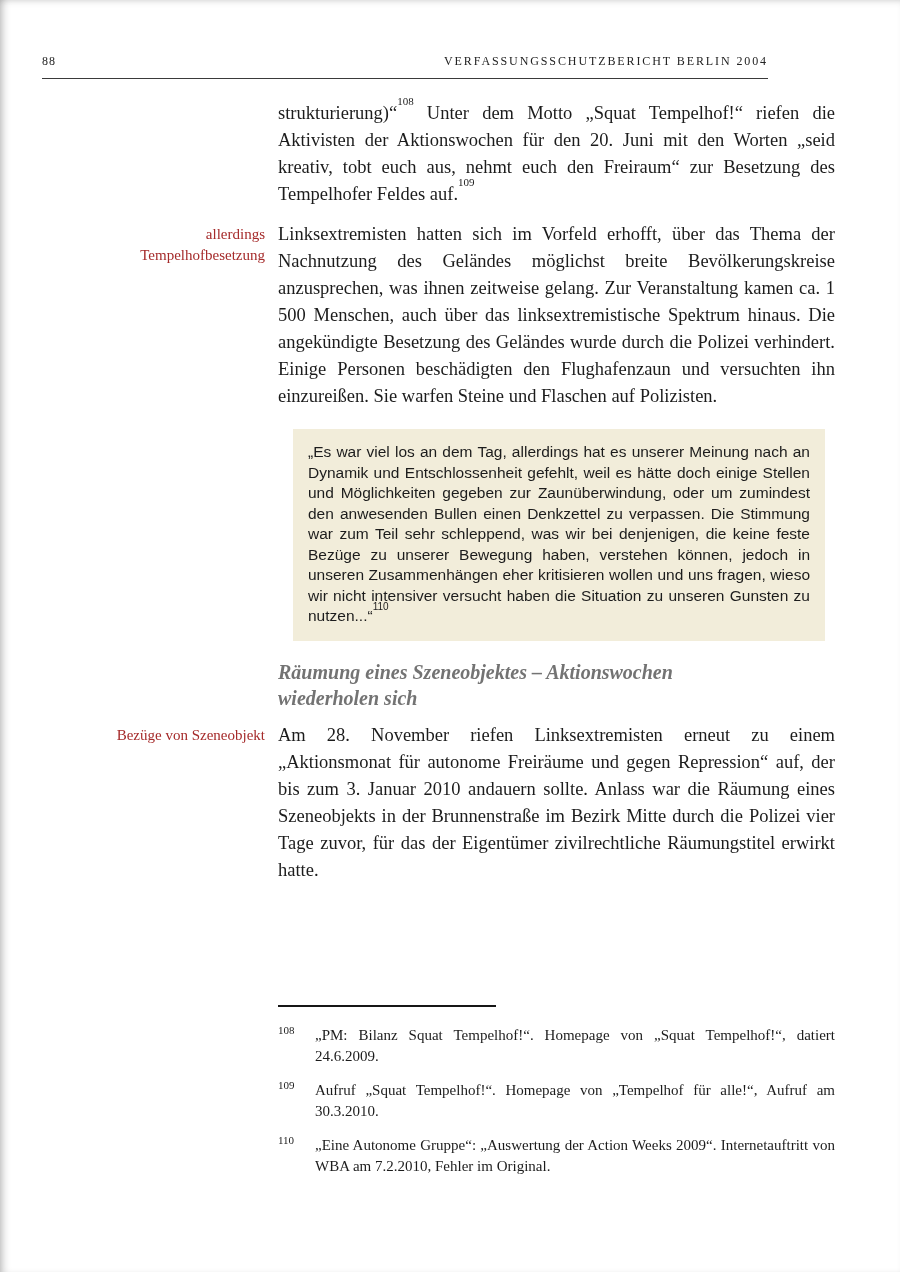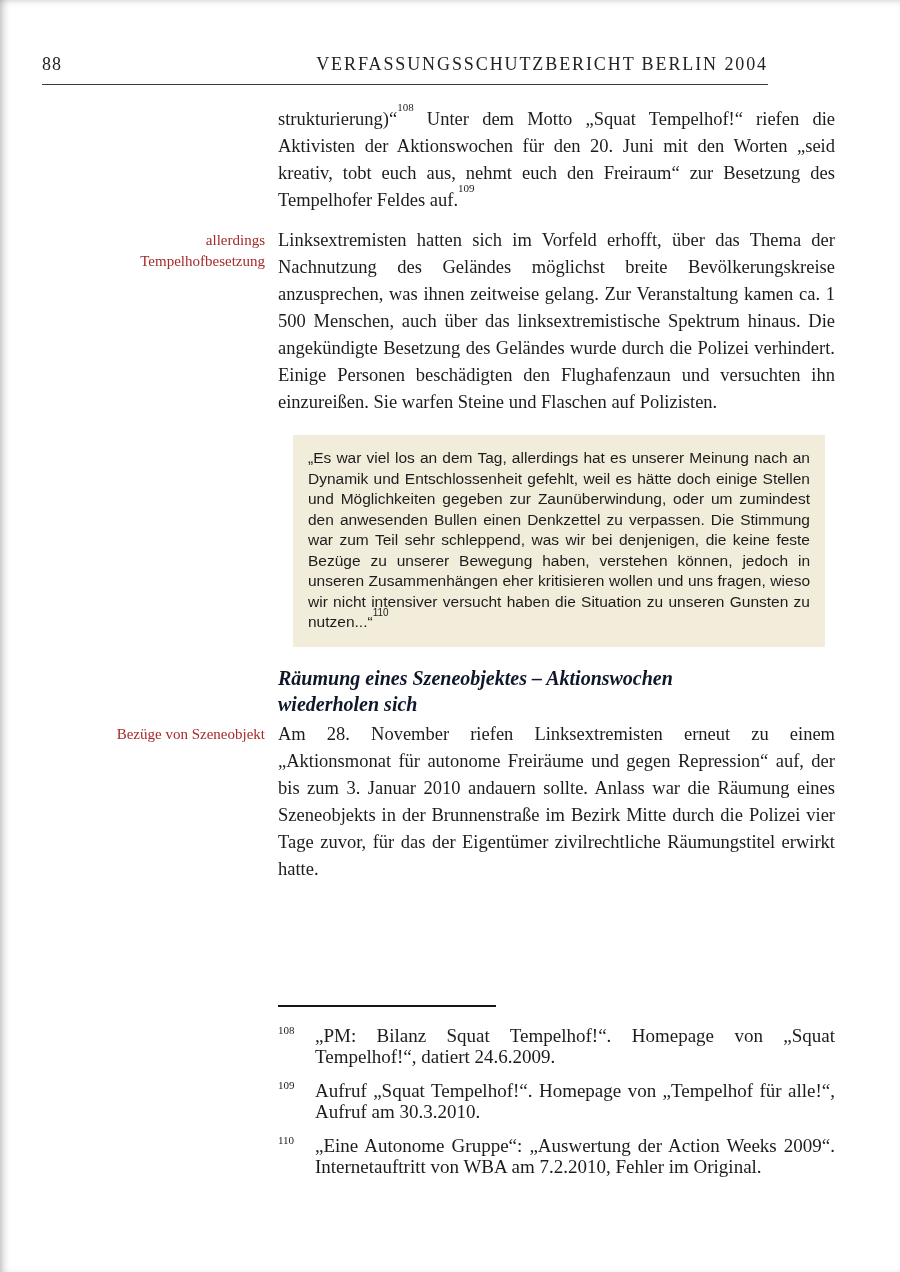--- a/index.html
+++ b/index.html
@@ -13,21 +13,21 @@
     font-family:"Liberation Serif", serif;
     display:flex; flex-direction:column;
     overflow:hidden;
     box-shadow: inset 7px 0 9px -5px rgba(0,0,0,0.28),
                 inset 0 5px 7px -4px rgba(0,0,0,0.14);
   }
   
   .page-header {
     display:flex; justify-content:space-between; align-items:baseline;
     padding:54px 132px 0 42px;
-    font-size:18px; color:#222;text-align:right;
+    font-size:12px; color:#222;text-align:right;
   }
   .page-num { letter-spacing:1px; }
   .header-title { letter-spacing:1.9px; }
   .header-rule {
     border-top:1px solid #3a3a3a;
     margin:9px 132px 0 42px;
   }
   
   .content { margin-top:21px; }
   .row { display:flex; padding-left:42px; align-items:flex-start;justify-content:center; }
@@ -55,38 +55,38 @@
     font-family:"Liberation Sans", sans-serif;
     font-size:15.5px; line-height:20.5px;
     text-align:justify;
   }
   .quote-block sup.fnref { font-size:10px; top:-5px; }
   
   h2.section-heading {
     font-size:20px; line-height:26px;
     font-weight:bold; font-style:italic;
     max-width:480px;
-    margin:6px 0 4px 0;
-    color:#0f172a;
+    margin:6px 0 11px 0;
+    color:#737373;
   }
   
   .footnote-section { margin-top:auto; padding-bottom:82px; }
   .footnote-rule {
     width:218px;
     border-top:2px solid #161616;
     margin-bottom:18px;
   }
   .footnote { display:flex; margin-bottom:13px; }
   .fn-marker {
     width:37px; flex-shrink:0;
     font-size:11px;
     position:relative; top:-1px;
   }
   .fn-text {
-    font-size:19px; line-height:21px;
+    font-size:15px; line-height:21px;
     text-align:justify;
     flex:1;
   }
 </style>
 </head>
 <body>
 
 <div class="page">
 
   <header class="page-header">

